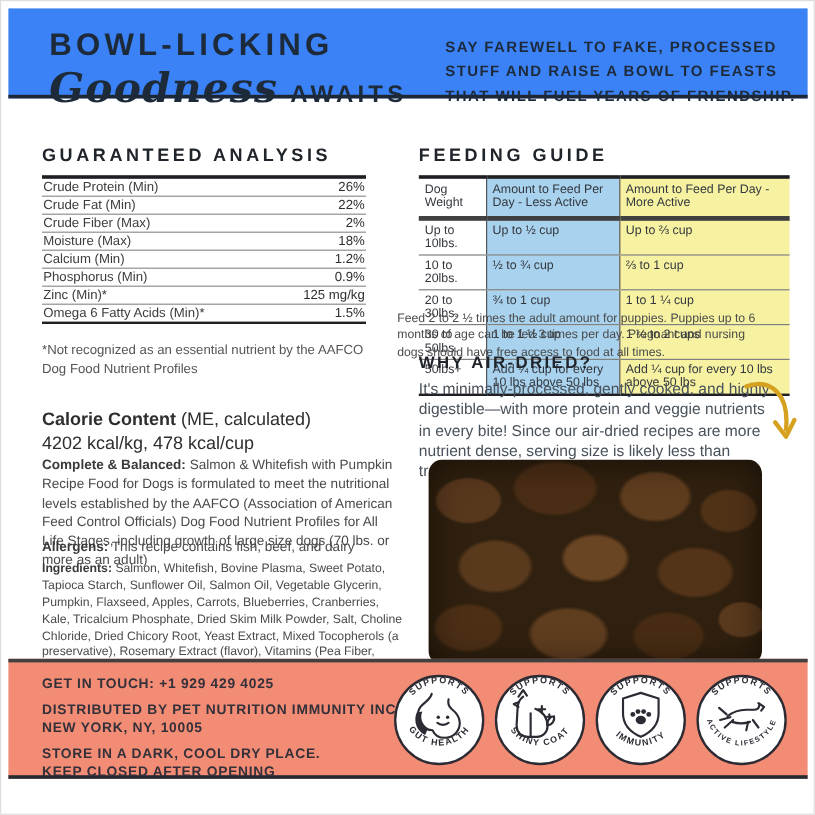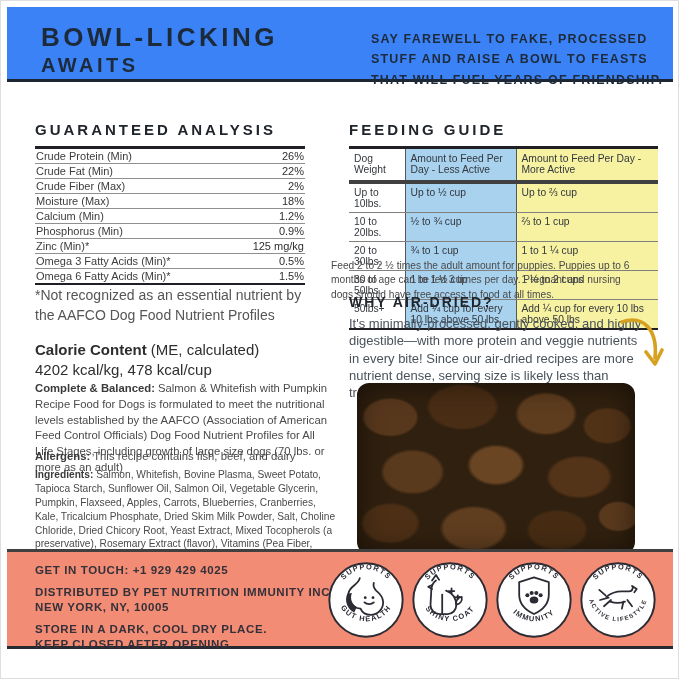--- a/index.html
+++ b/index.html
@@ -17,21 +17,21 @@
 
   
   .sec-title { font-size:15px; font-weight:bold; letter-spacing:3px; color:#20242b; }
 
   
   .ga { position:absolute; left:34px; top:120px; width:270px; }
   .ga-table { margin-top:8px; border-top:3px solid #1f1f24; }
   .ga-row { display:flex; justify-content:space-between; align-items:center; border-bottom:1px solid #8f8f8f; padding:1px 1px; font-size:11px; color:#3c3c3c; line-height:12px; }
   .ga-row:last-child { border-bottom:2px solid #1f1f24; }
   .ga-value { color:#2f2f2f; }
-  .footnote { position:absolute; left:34px; top:284px; width:282px; font-size:14px; line-height:1.45; color:#555555; }
+  .footnote { position:absolute; left:34px; top:284px; width:282px; font-size:11px; line-height:1.45; color:#555555; }
   .calorie { position:absolute; left:34px; top:340px; color:#2e2e2e; font-size:15px; }
   .calorie .b { font-weight:bold; }
   .calorie-value { margin-top:3px; }
   .para { position:absolute; left:34px; font-size:11.3px; line-height:1.4; color:#4a4a4a; }
   .para strong { color:#3a3a3a; }
   .complete { top:380px; width:300px; }
   .allergens { top:448px; width:300px; }
   .ingredients { top:467px; width:303px; font-size:10.2px; line-height:1.36; }
 
   
@@ -80,20 +80,21 @@
 </style>
 </head>
 <body>
 
 <div class="sheet">
 
   <div class="banner">
     <div class="banner-left">
       <div class="banner-title1">BOWL-LICKING</div>
       <div class="banner-line2">
+        <span class="banner-script">Goodness</span>
         <span class="banner-title2">AWAITS</span>
       </div>
     </div>
     <div class="banner-right">
       <div>SAY FAREWELL TO FAKE, PROCESSED</div>
       <div>STUFF AND RAISE A BOWL TO FEASTS</div>
       <div>THAT WILL FUEL YEARS OF FRIENDSHIP.</div>
     </div>
   </div>
 
@@ -120,24 +121,20 @@
           <span class="ga-label">Calcium (Min)</span>
           <span class="ga-value">1.2%</span>
         </div>
         <div class="ga-row">
           <span class="ga-label">Phosphorus (Min)</span>
           <span class="ga-value">0.9%</span>
         </div>
         <div class="ga-row">
           <span class="ga-label">Zinc (Min)*</span>
           <span class="ga-value">125 mg/kg</span>
-        </div>
-        <div class="ga-row">
-          <span class="ga-label">Omega 3 Fatty Acids (Min)*</span>
-          <span class="ga-value">0.5%</span>
         </div>
         <div class="ga-row">
           <span class="ga-label">Omega 6 Fatty Acids (Min)*</span>
           <span class="ga-value">1.5%</span>
         </div>
       </div>
   </div>
   <div class="footnote">*Not recognized as an essential nutrient by the AAFCO Dog Food Nutrient Profiles</div>
 
   <div class="calorie">

